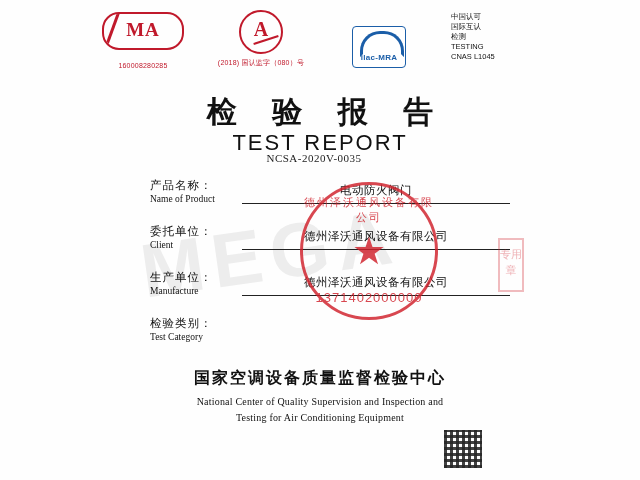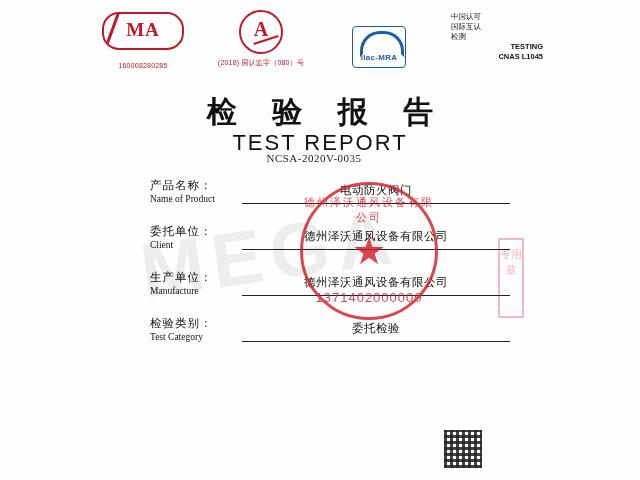--- a/index.html
+++ b/index.html
@@ -157,21 +157,21 @@
 
   
   .cnas-text {
     text-align: left;
     font-family: "Liberation Sans", sans-serif;
     font-size: 7.5px;
     line-height: 10px;
     color: #111;
     padding-top: 2px;
   }
-  .cnas-text .b { font-weight: bold; text-align: right; }
+  .cnas-text .b { font-weight: normal; }
 
   
   .title-cn {
     position: absolute;
     left: 0; right: 0;
     top: 92px;
     text-align: center;
     font-family: "Liberation Serif", serif;
     font-size: 30px;
     font-weight: bold;
@@ -299,21 +299,21 @@
     letter-spacing: 1px;
     font-family: "Liberation Sans", sans-serif;
   }
 
   
   .side-stamp {
     position: absolute;
     left: 498px;
     top: 238px;
     width: 26px;
-    height: 80px;
+    height: 54px;
     border: 2px solid rgba(208,32,42,0.30);
     color: rgba(208,32,42,0.35);
     font-size: 11px;
     line-height: 16px;
     text-align: center;
     padding-top: 6px;
     box-sizing: border-box;
     pointer-events: none;
   }
 
@@ -425,29 +425,33 @@
         <div class="label-en">Manufacture</div>
       </div>
       <div class="field-value">德州泽沃通风设备有限公司</div>
     </div>
 
     <div class="field-row">
       <div class="field-label">
         <div class="label-cn">检验类别：</div>
         <div class="label-en">Test Category</div>
       </div>
-      <div class="field-value">委托检验</div>
     </div>
 
   </div>
 
   <div class="seal">
     <div class="arc-text">德州泽沃通风设备有限公司</div>
     <div class="star">★</div>
     <div class="bottom-text">1371402000000</div>
   </div>
 
   <div class="side-stamp">专用章</div>
 
+  <div class="footer">
+    <div class="footer-cn">国家空调设备质量监督检验中心</div>
+    <div class="footer-en1">National Center of Quality Supervision and Inspection and</div>
+    <div class="footer-en2">Testing for Air Conditioning Equipment</div>
+  </div>
 
   <div class="qr"></div>
 
 </div>
 
 </body></html>

